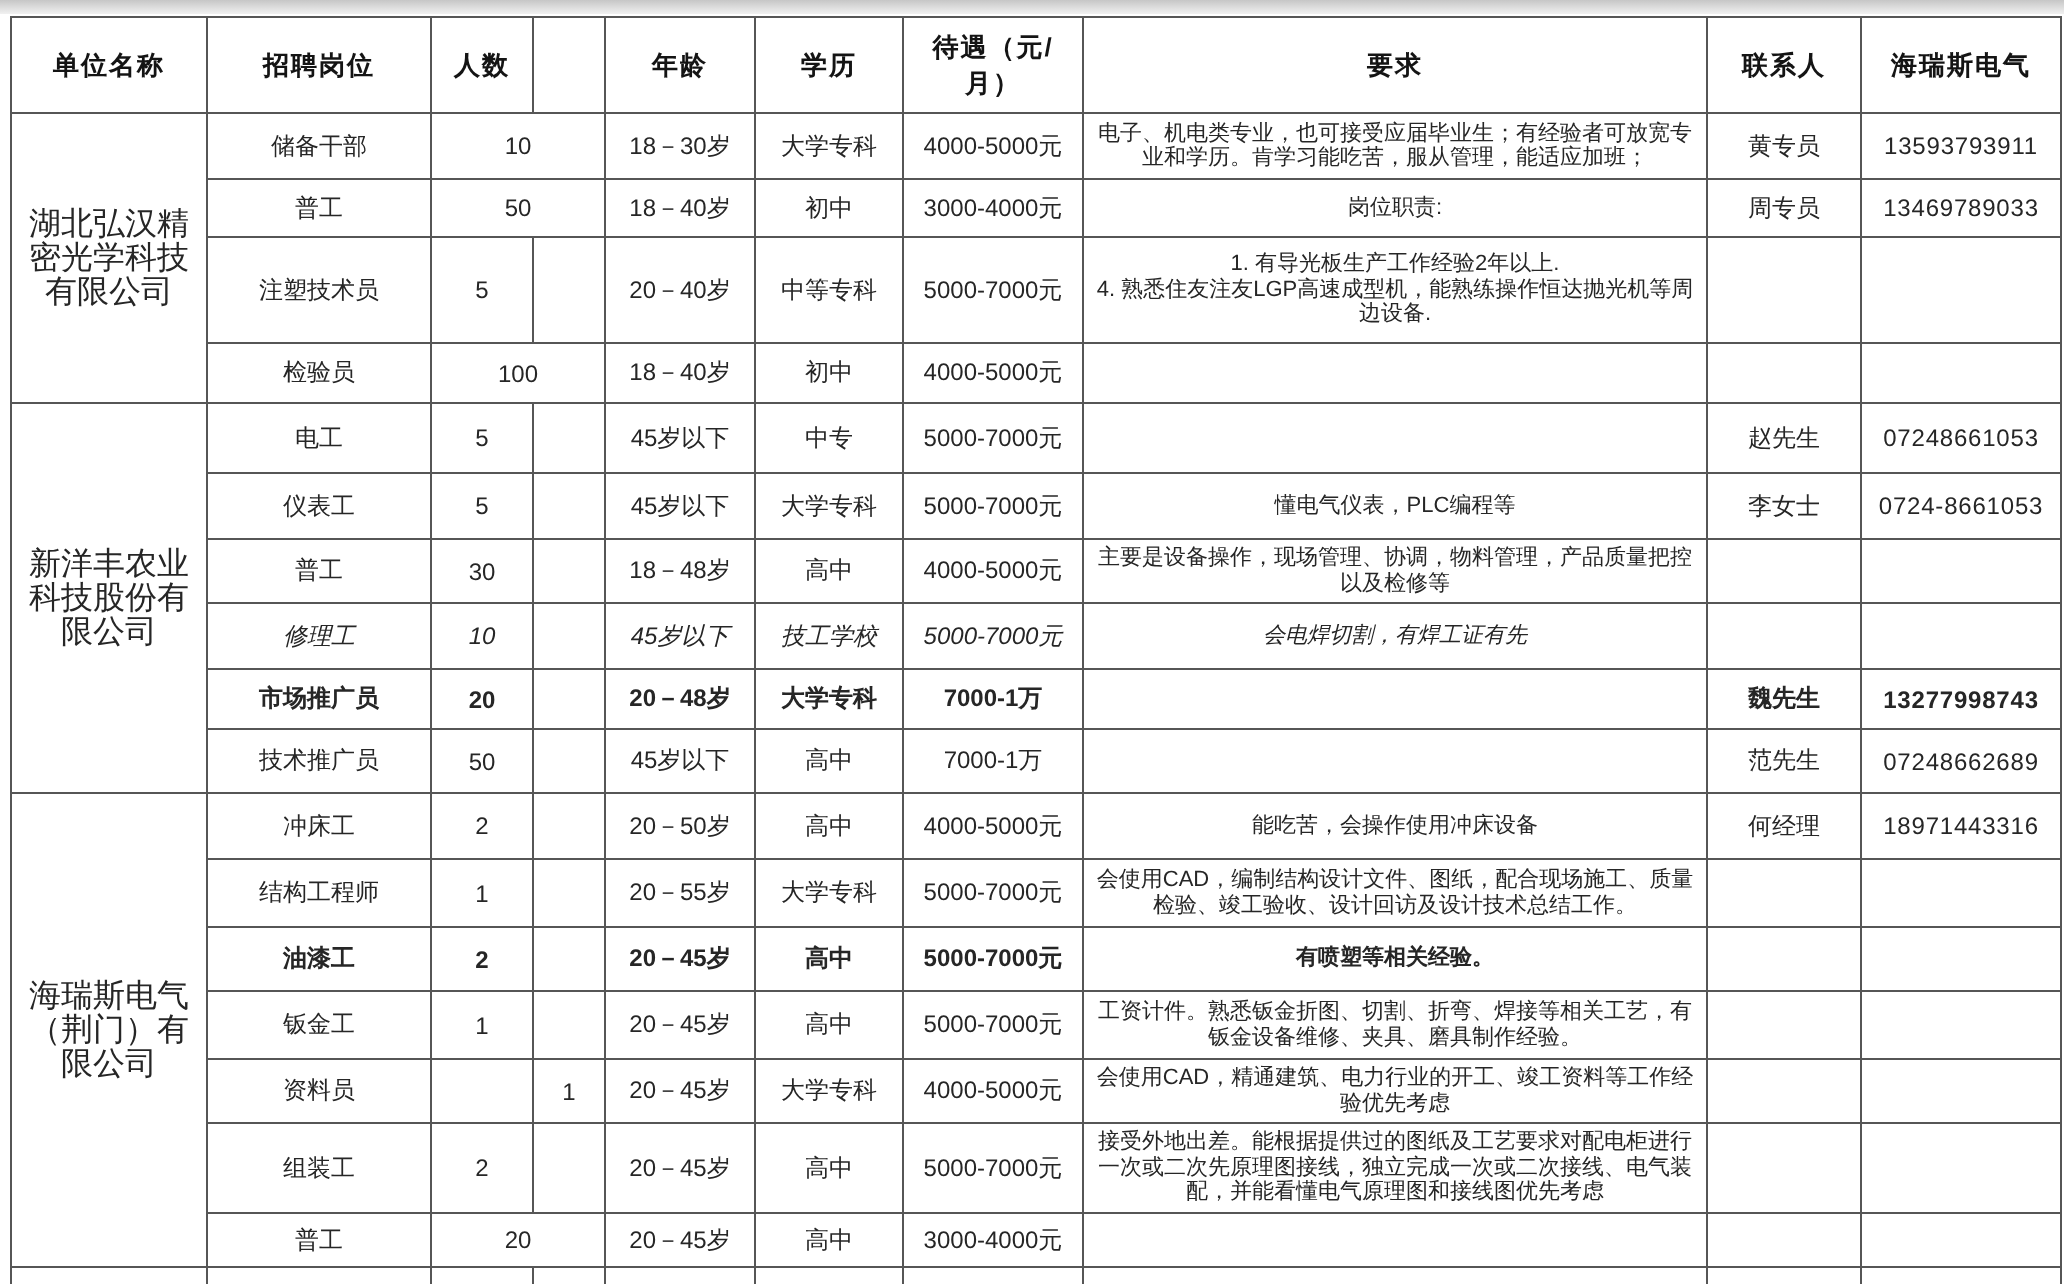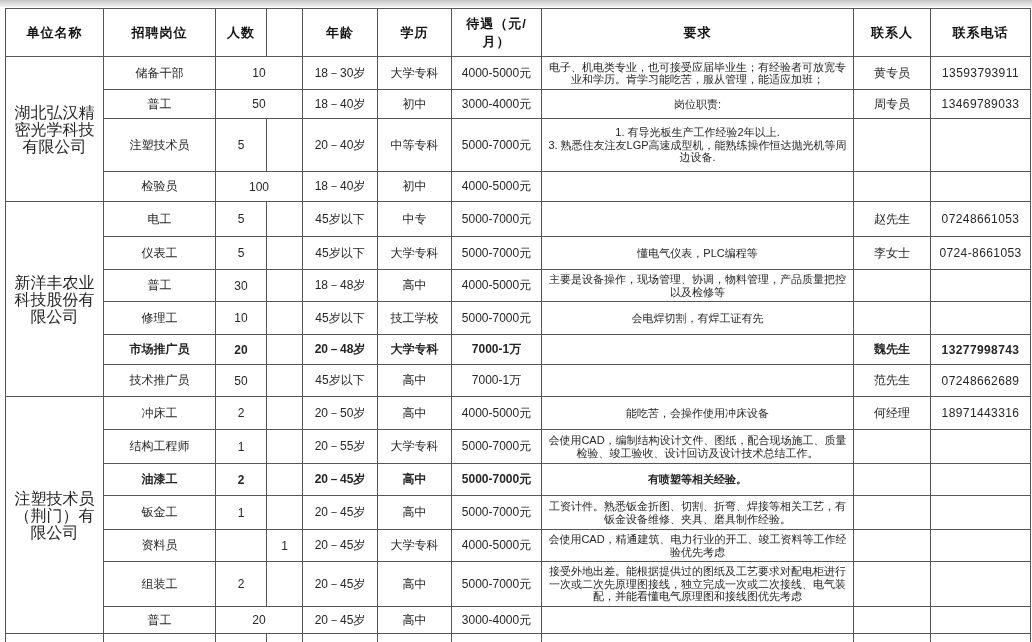--- a/index.html
+++ b/index.html
@@ -72,21 +72,21 @@
     <tr>
       <th>单位名称</th>
       <th>招聘岗位</th>
       <th>人数</th>
       <th></th>
       <th>年龄</th>
       <th>学历</th>
       <th>待遇（元/月）</th>
       <th>要求</th>
       <th>联系人</th>
-      <th>联系电话</th>
+      <th>海瑞斯电气</th>
     </tr>
   </thead>
   <tbody>
       <tr style="height: 33px;">
         <td class="company" rowspan="4">湖北弘汉精密光学科技有限公司</td>
         <td>储备干部</td>
         <td colspan="2">10</td>
         <td>18－30岁</td>
         <td>大学专科</td>
         <td>4000-5000元</td>
@@ -105,21 +105,21 @@
         <td class="phone">13469789033</td>
       </tr>
       <tr style="height: 53px;">
         <td>注塑技术员</td>
         <td>5</td>
         <td></td>
         <td>20－40岁</td>
         <td>中等专科</td>
         <td>5000-7000元</td>
         <td class="req">1. 有导光板生产工作经验2年以上.
-3. 熟悉住友注友LGP高速成型机，能熟练操作恒达抛光机等周边设备.</td>
+4. 熟悉住友注友LGP高速成型机，能熟练操作恒达抛光机等周边设备.</td>
         <td></td>
         <td class="phone"></td>
       </tr>
       <tr style="height: 30px;">
         <td>检验员</td>
         <td colspan="2">100</td>
         <td>18－40岁</td>
         <td>初中</td>
         <td>4000-5000元</td>
         <td class="req"></td>
@@ -153,21 +153,21 @@
         <td>普工</td>
         <td>30</td>
         <td></td>
         <td>18－48岁</td>
         <td>高中</td>
         <td>4000-5000元</td>
         <td class="req">主要是设备操作，现场管理、协调，物料管理，产品质量把控以及检修等</td>
         <td></td>
         <td class="phone"></td>
       </tr>
-      <tr style="height: 33px;">
+      <tr style="height: 33px; font-style: italic;">
         <td>修理工</td>
         <td>10</td>
         <td></td>
         <td>45岁以下</td>
         <td>技工学校</td>
         <td>5000-7000元</td>
         <td class="req">会电焊切割，有焊工证有先</td>
         <td></td>
         <td class="phone"></td>
       </tr>
@@ -187,21 +187,21 @@
         <td>50</td>
         <td></td>
         <td>45岁以下</td>
         <td>高中</td>
         <td>7000-1万</td>
         <td class="req"></td>
         <td>范先生</td>
         <td class="phone">07248662689</td>
       </tr>
       <tr style="height: 33px;">
-        <td class="company" rowspan="7">注塑技术员（荆门）有限公司</td>
+        <td class="company" rowspan="7">海瑞斯电气（荆门）有限公司</td>
         <td>冲床工</td>
         <td>2</td>
         <td></td>
         <td>20－50岁</td>
         <td>高中</td>
         <td>4000-5000元</td>
         <td class="req">能吃苦，会操作使用冲床设备</td>
         <td>何经理</td>
         <td class="phone">18971443316</td>
       </tr>

